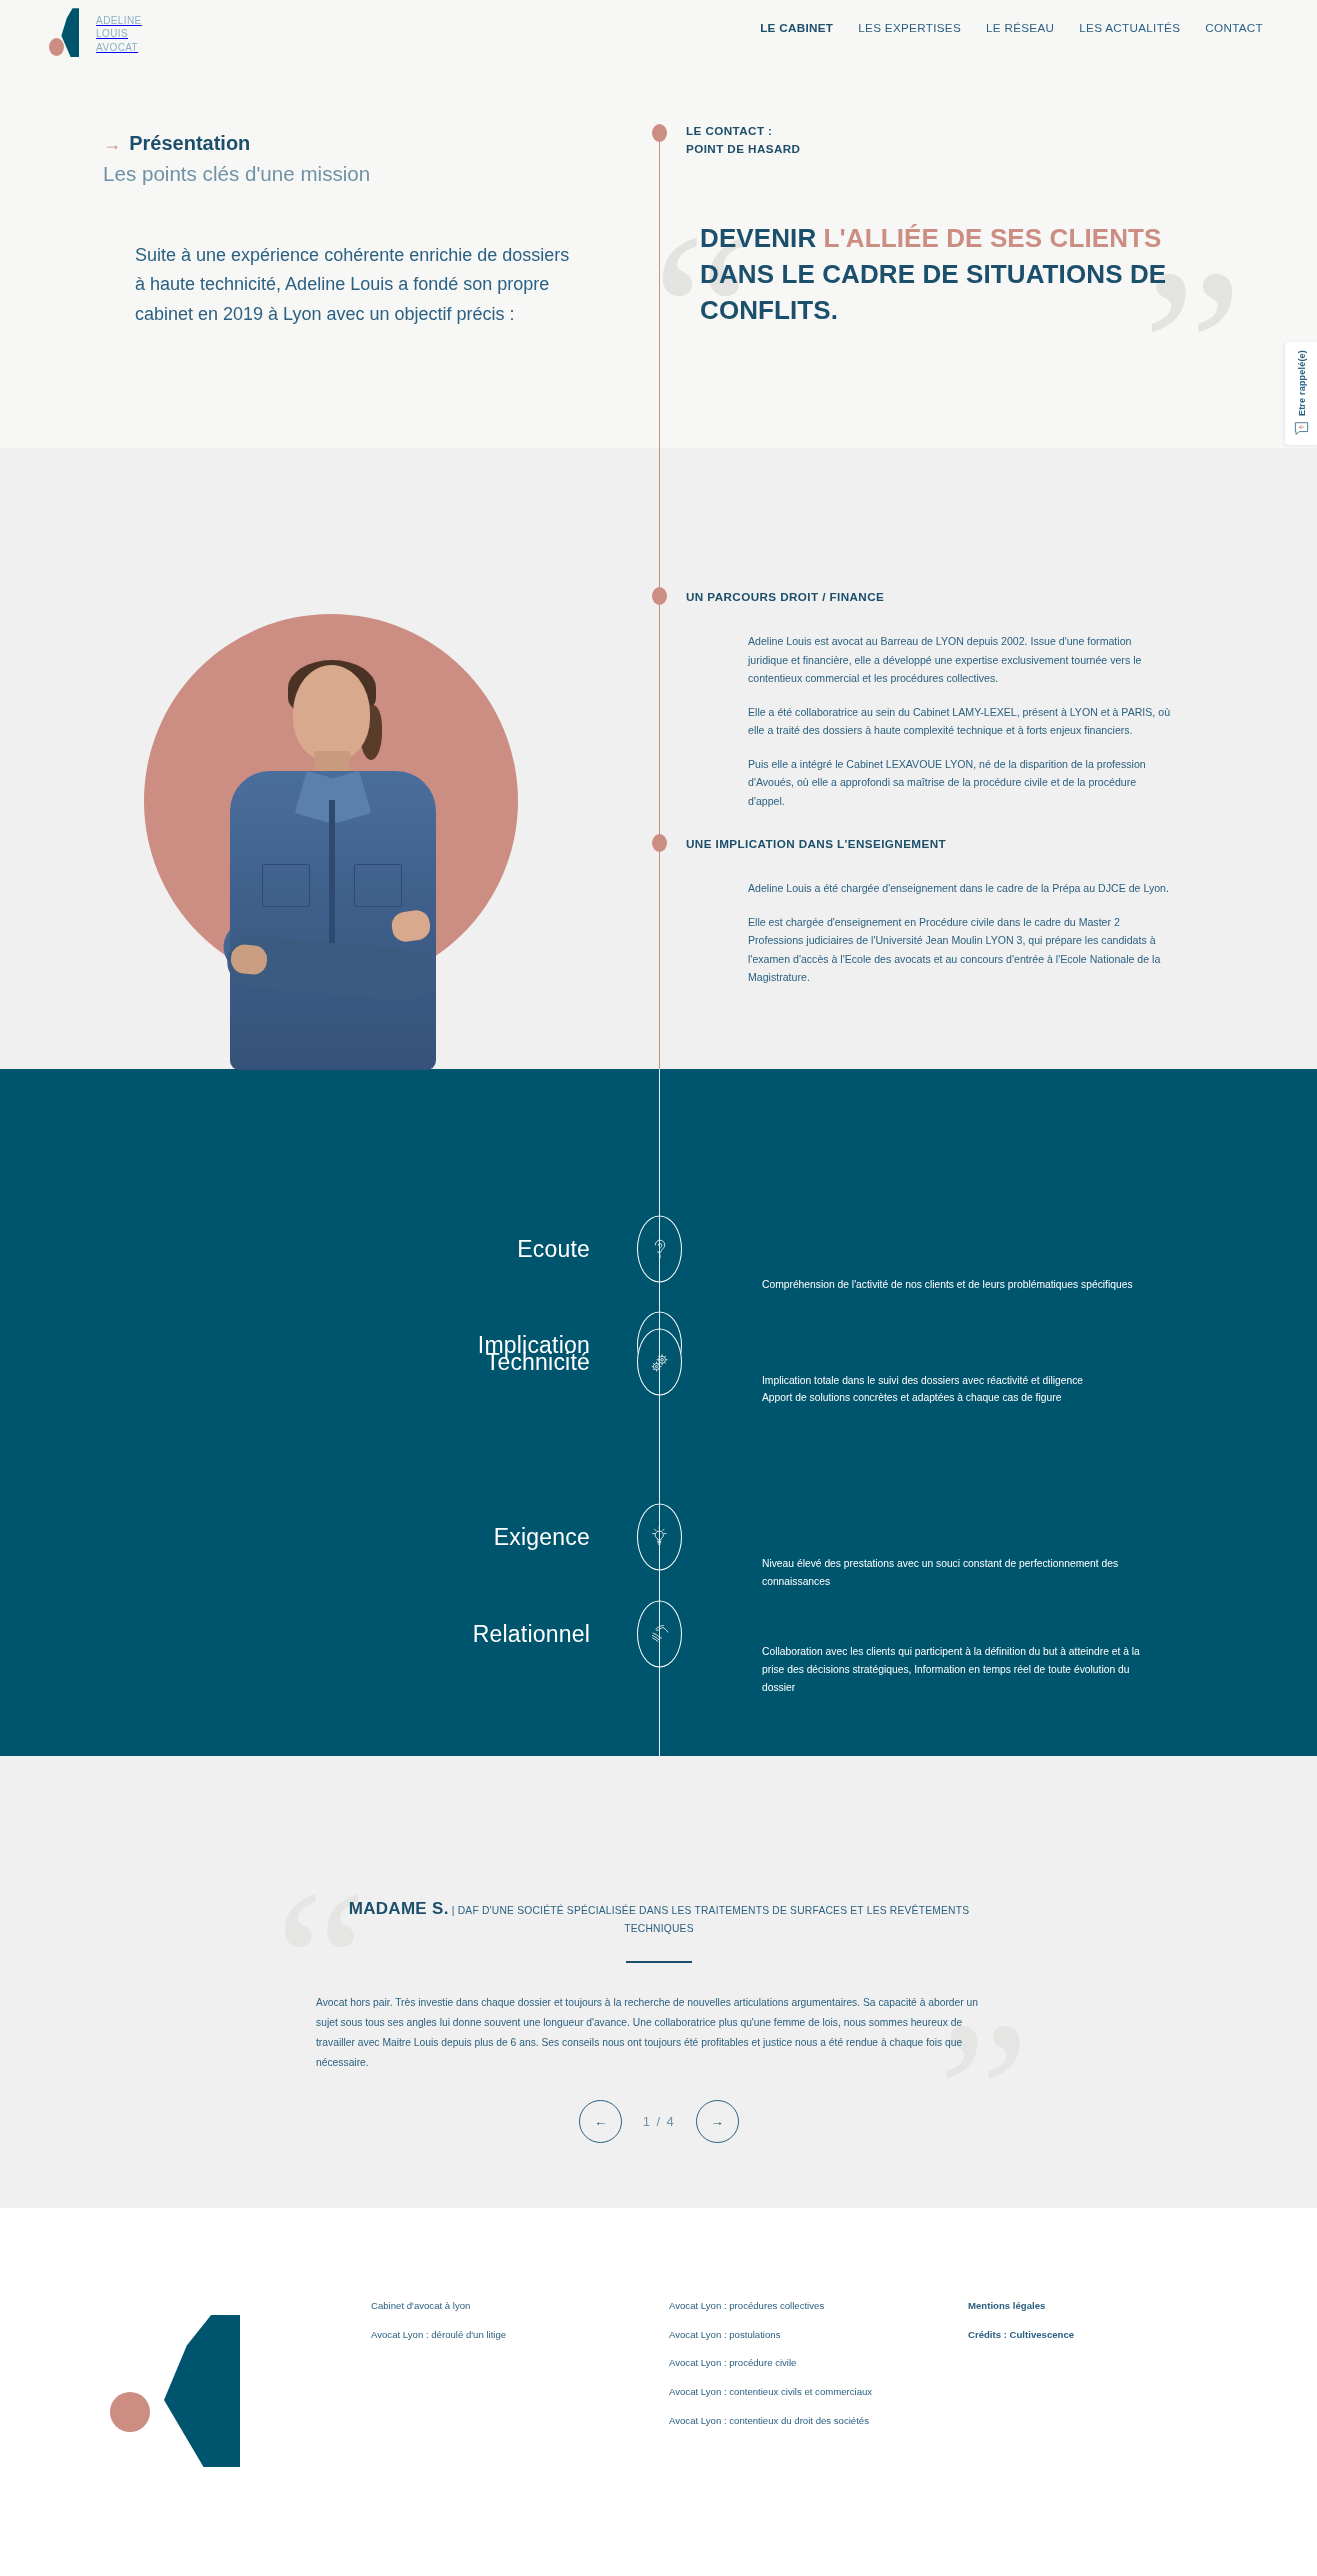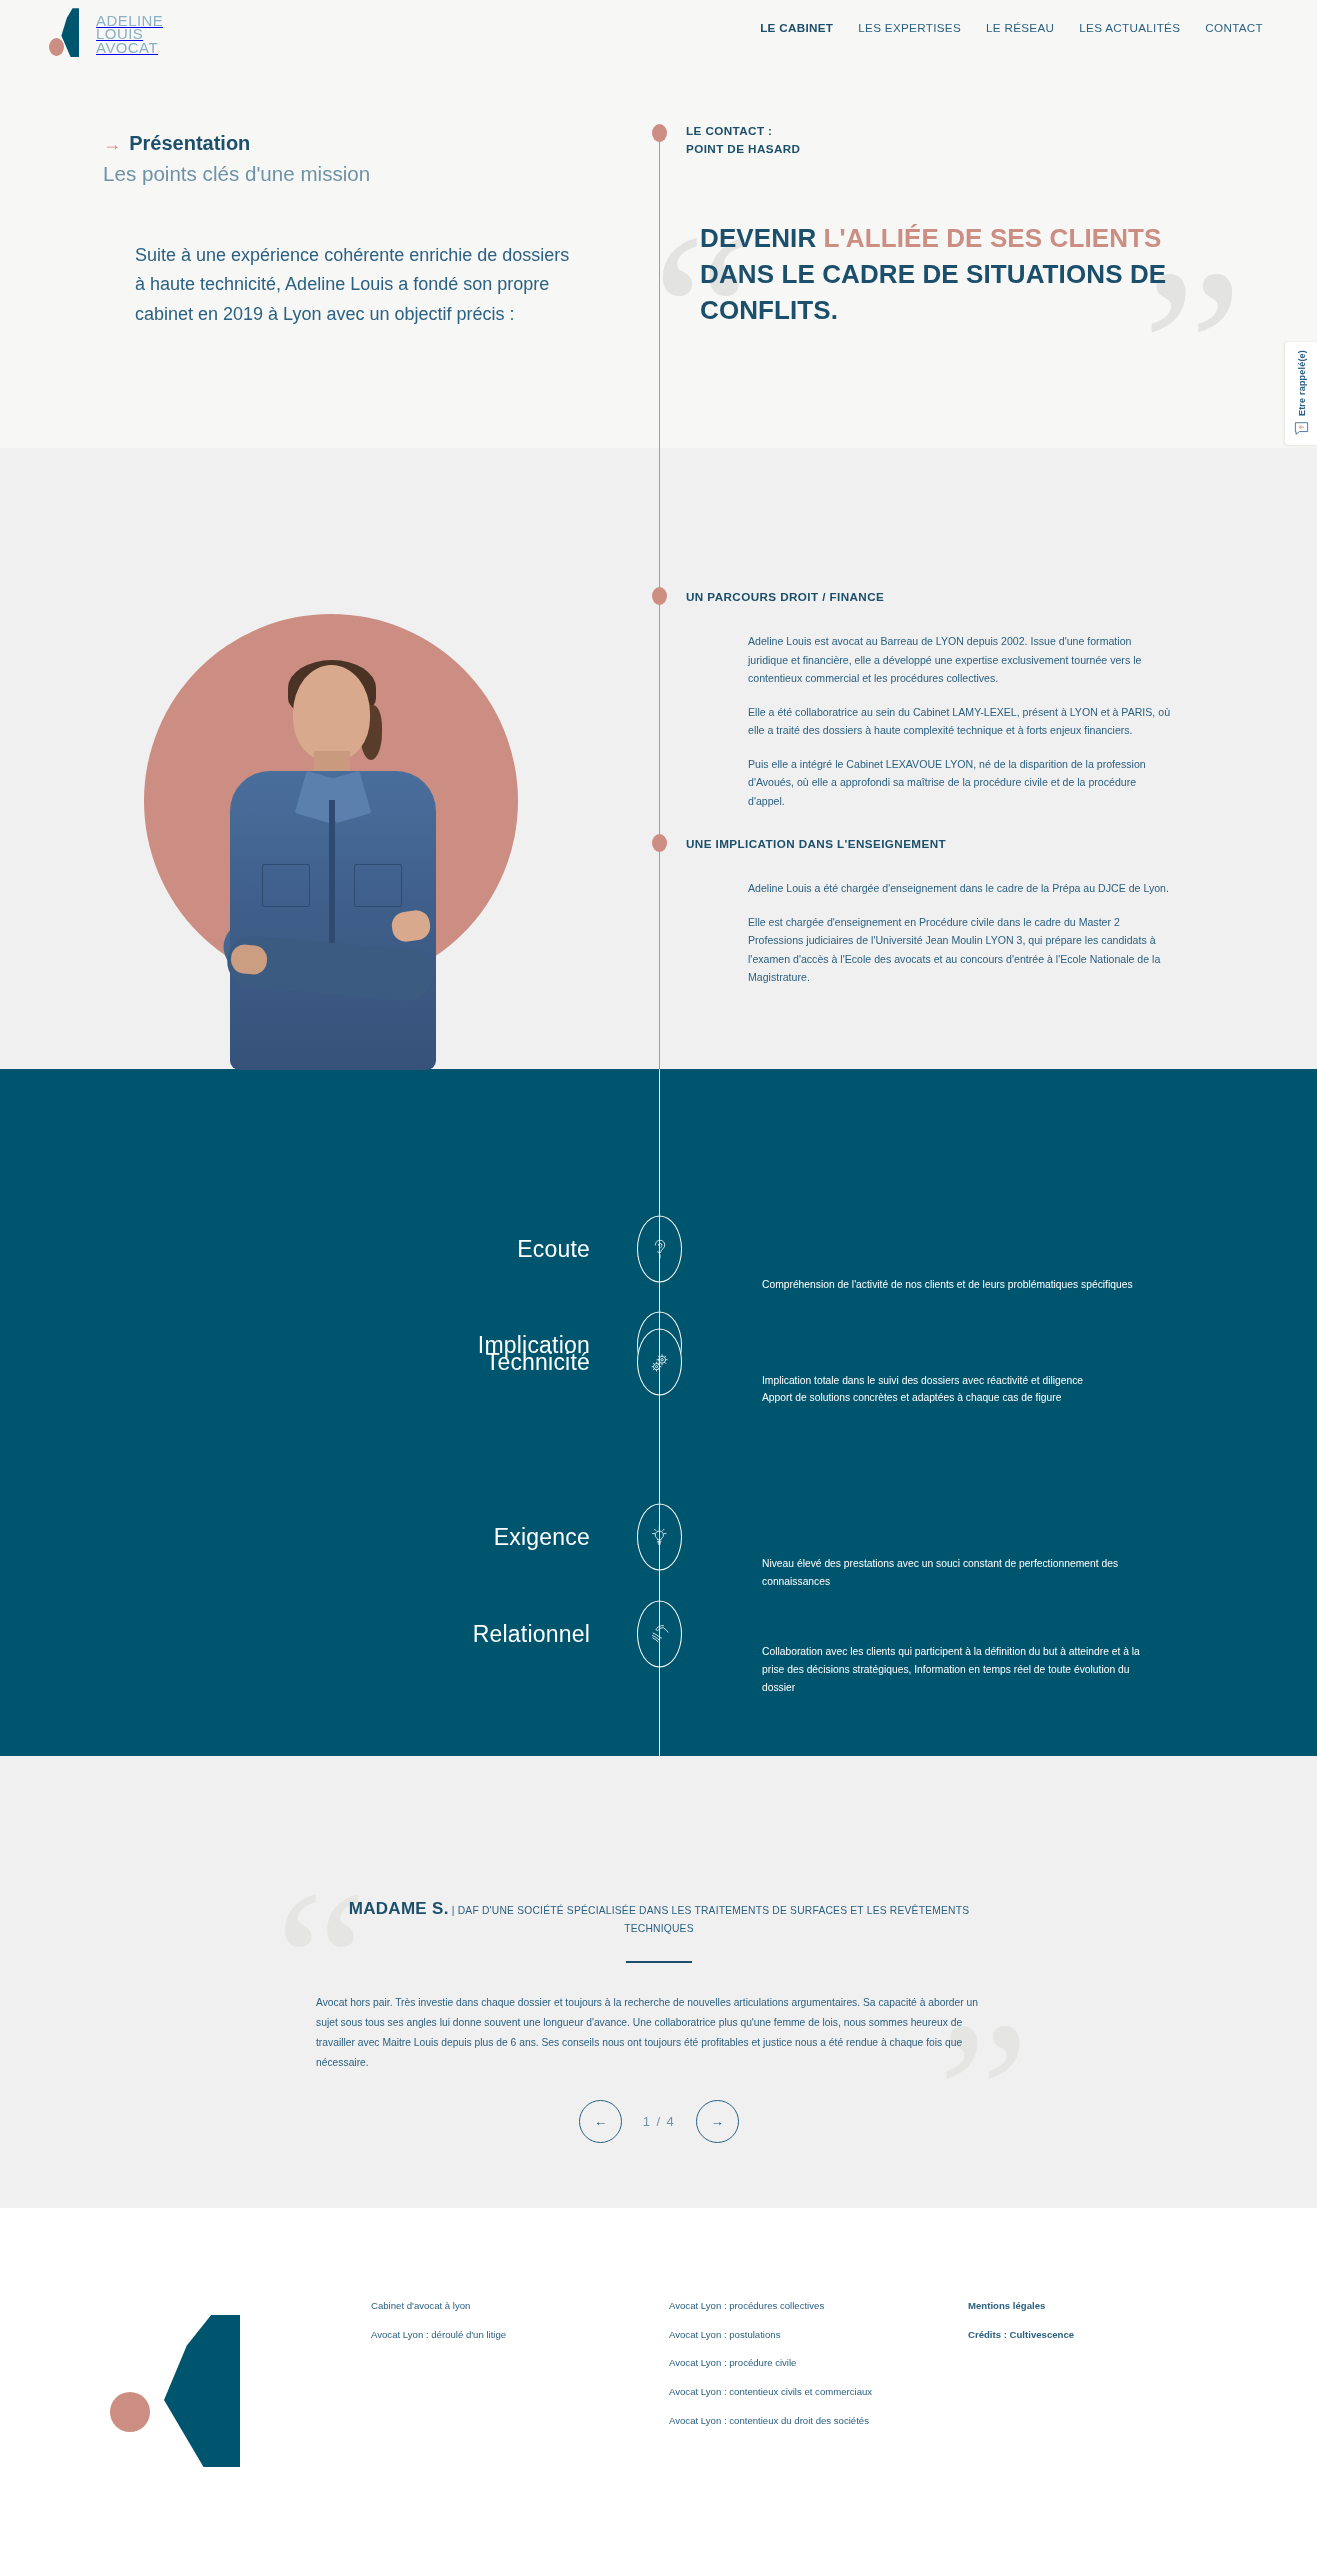--- a/index.html
+++ b/index.html
@@ -24,21 +24,21 @@
     position: absolute; left: 12.4px; top: 2.7px; width: 18px; height: 49px;
     background: #00556e;
     clip-path: polygon(62% 0%, 100% 0%, 100% 100%, 52% 100%, 0% 56%, 30% 20%);
   }
   .brand-mark .dot {
     position: absolute; left: 0px; top: 32px; width: 15px; height: 18px;
     border-radius: 50%; background: #cc8d82;
   }
   .brand-name {
     margin-left: 4.1px; margin-top: 8.2px;
-    font-size: 15px; line-height: 13.7px; letter-spacing: 0.4px;
+    font-size: 10px; line-height: 13.7px; letter-spacing: 0.4px;
     color: #8ab0c2; font-weight: 400;
   }
   .brand-name span { display: block; }
 
   .nav { position: absolute; right: 55px; top: 20.6px; display: flex; gap: 25px; align-items: center; }
   .nav a {
     font-size: 11.7px; letter-spacing: 0.3px; color: #2b6182;
     text-decoration: none; font-weight: 400;
   }
   .nav a.active { font-weight: 700; color: #1b4f6b; }

